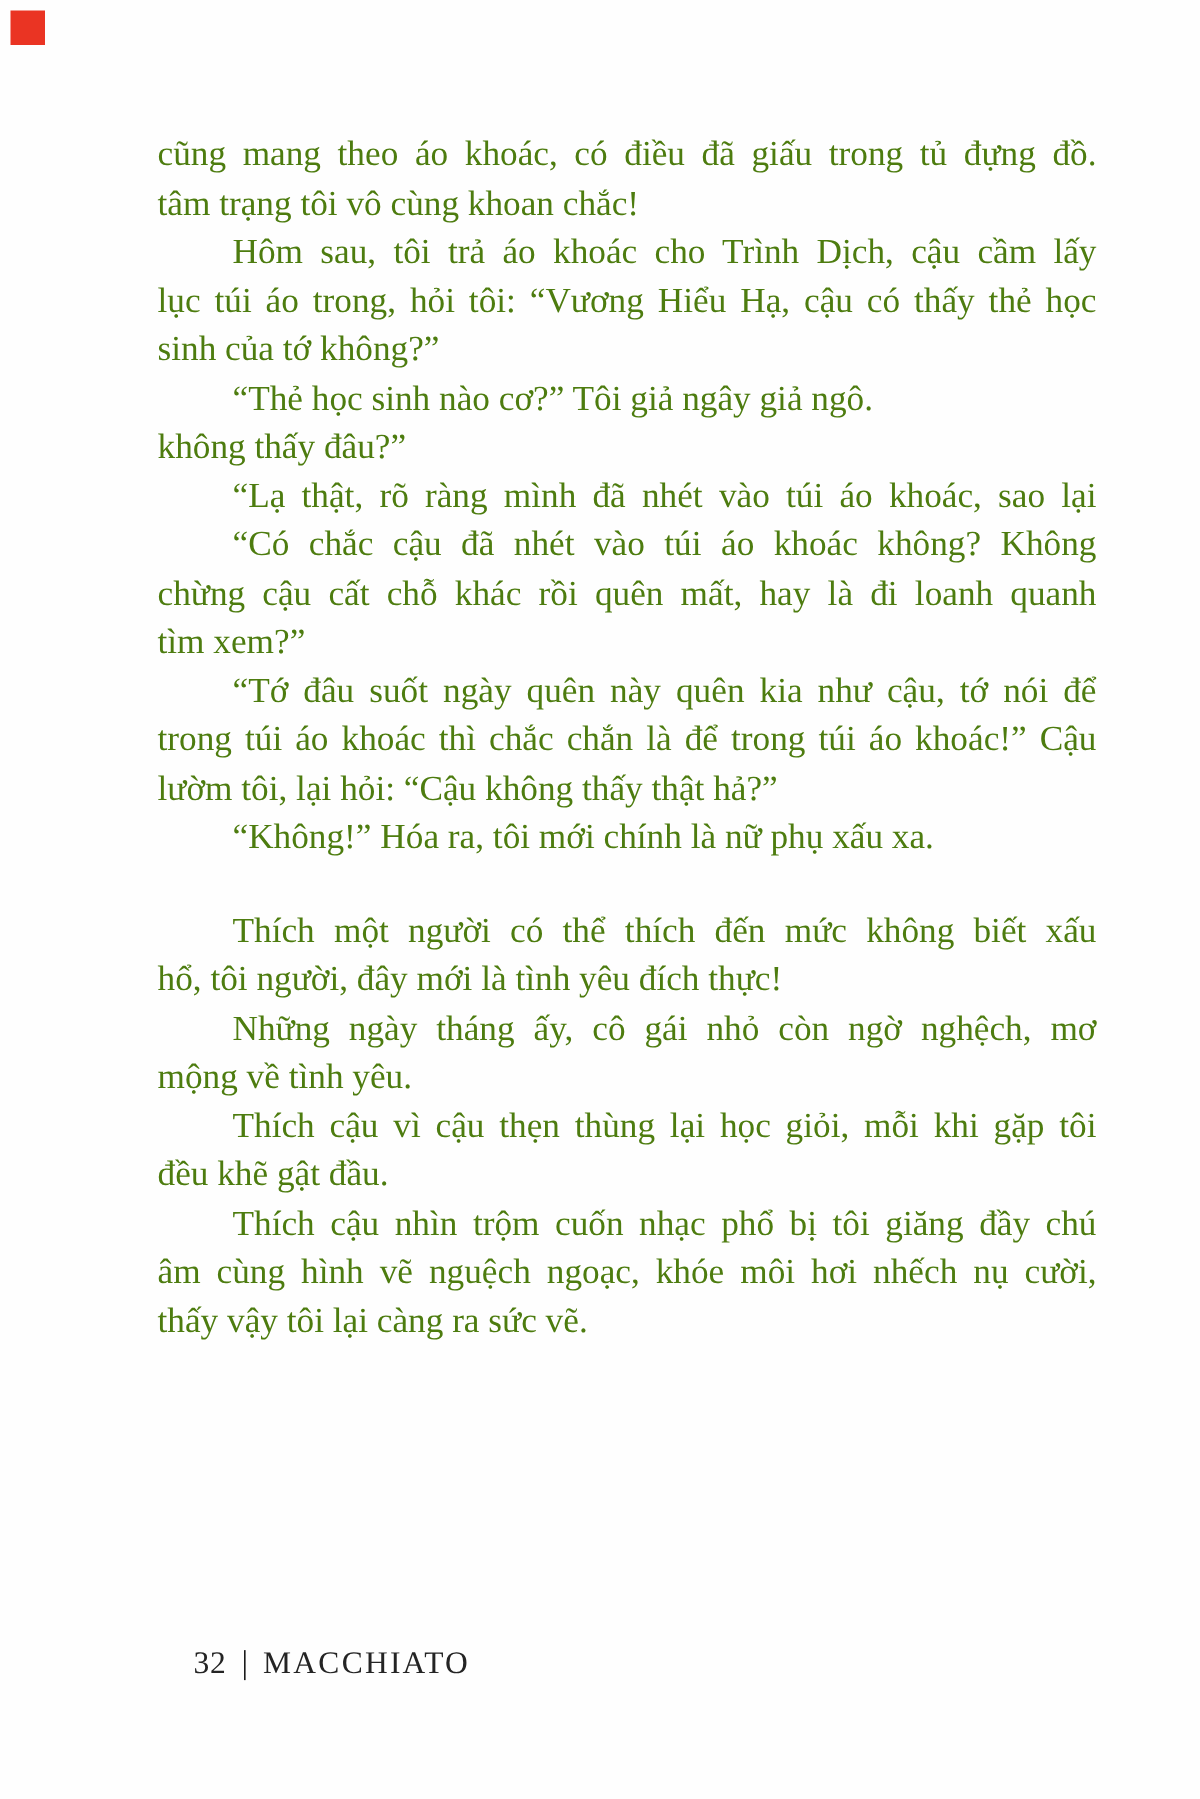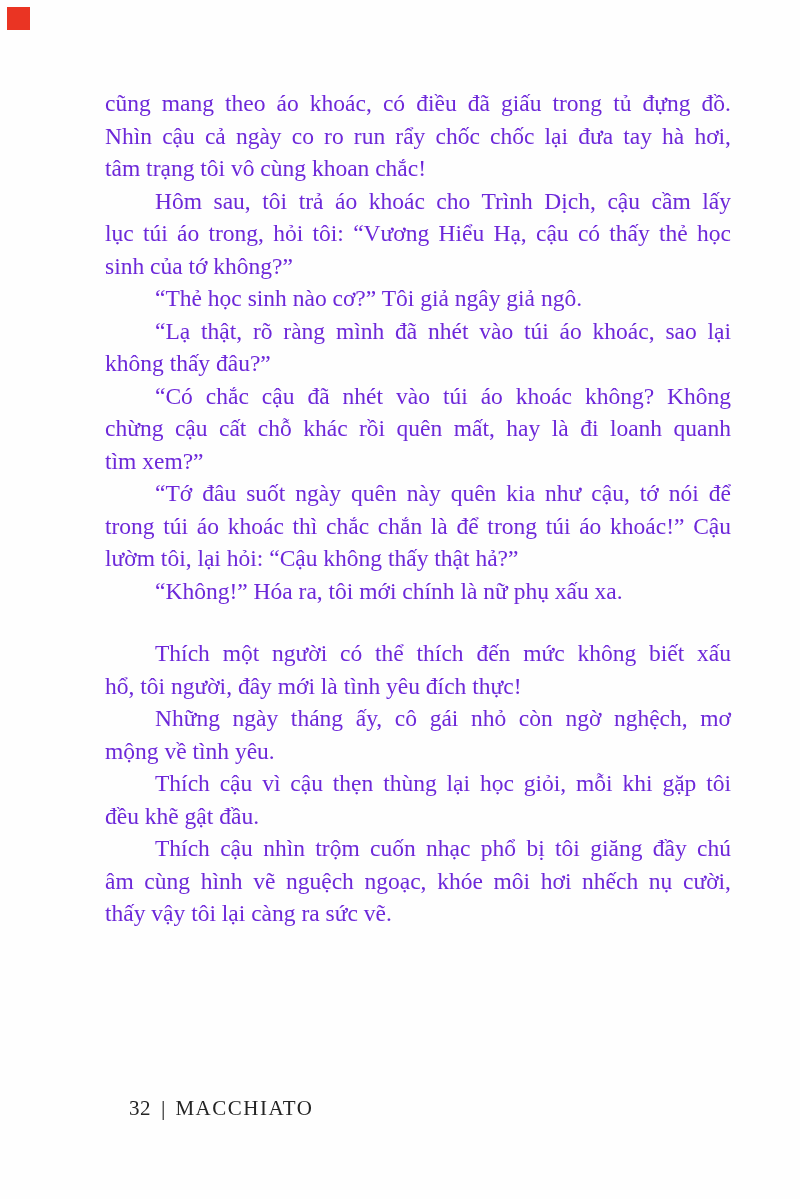--- a/index.html
+++ b/index.html
@@ -73,37 +73,36 @@
     letter-spacing: 1.5px;
   }
 </style>
 </head>
 <body>
 
 <div class="page" style="background: rgb(254, 254, 254);">
 
   <div class="corner-marker" style="background: rgb(234, 52, 35);"></div>
 
-  <div class="text-block" style="color: #6d28d9;">
+  <div class="text-block" style="color: #4d7c0f;">
       <div class="para">
         <div class="line">cũng mang theo áo khoác, có điều đã giấu trong tủ đựng đồ.</div>
-        <div class="line">Nhìn cậu cả ngày co ro run rẩy chốc chốc lại đưa tay hà hơi,</div>
         <div class="line last">tâm trạng tôi vô cùng khoan chắc!</div>
       </div>
       <div class="para">
         <div class="line ind">Hôm sau, tôi trả áo khoác cho Trình Dịch, cậu cầm lấy</div>
         <div class="line">lục túi áo trong, hỏi tôi: “Vương Hiểu Hạ, cậu có thấy thẻ học</div>
         <div class="line last">sinh của tớ không?”</div>
       </div>
       <div class="para">
         <div class="line last ind">“Thẻ học sinh nào cơ?” Tôi giả ngây giả ngô.</div>
       </div>
       <div class="para">
+        <div class="line last">không thấy đâu?”</div>
         <div class="line ind">“Lạ thật, rõ ràng mình đã nhét vào túi áo khoác, sao lại</div>
-        <div class="line last">không thấy đâu?”</div>
       </div>
       <div class="para">
         <div class="line ind">“Có chắc cậu đã nhét vào túi áo khoác không? Không</div>
         <div class="line">chừng cậu cất chỗ khác rồi quên mất, hay là đi loanh quanh</div>
         <div class="line last">tìm xem?”</div>
       </div>
       <div class="para">
         <div class="line ind">“Tớ đâu suốt ngày quên này quên kia như cậu, tớ nói để</div>
         <div class="line">trong túi áo khoác thì chắc chắn là để trong túi áo khoác!” Cậu</div>
         <div class="line last">lườm tôi, lại hỏi: “Cậu không thấy thật hả?”</div>

